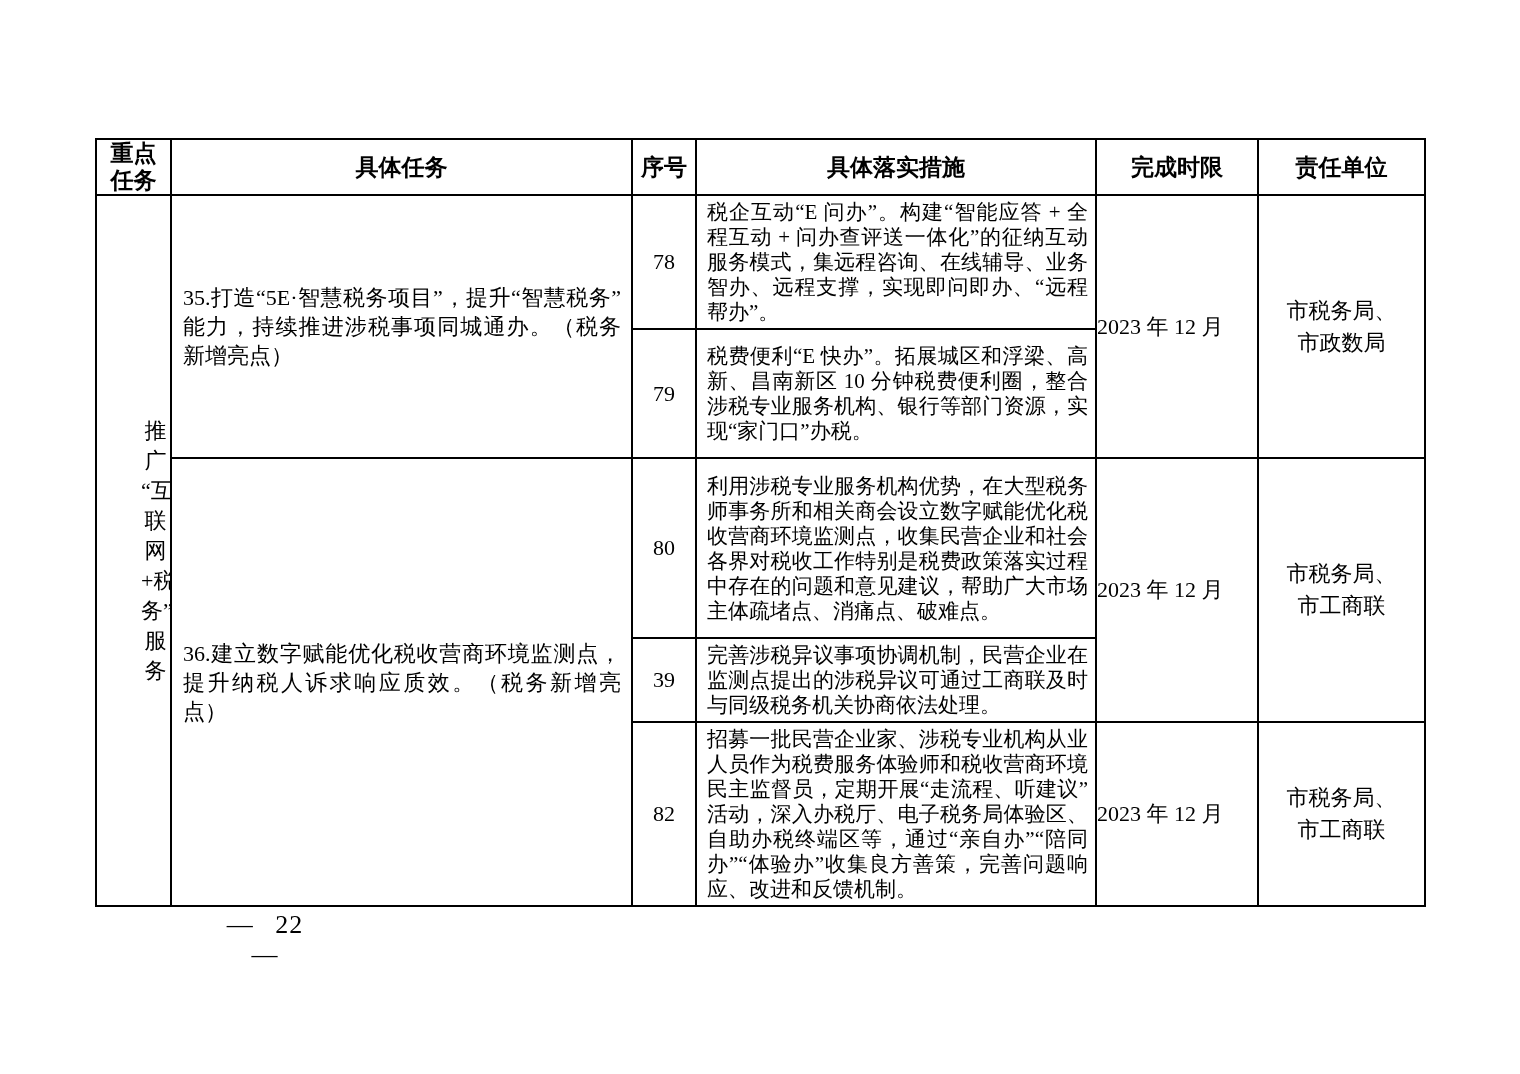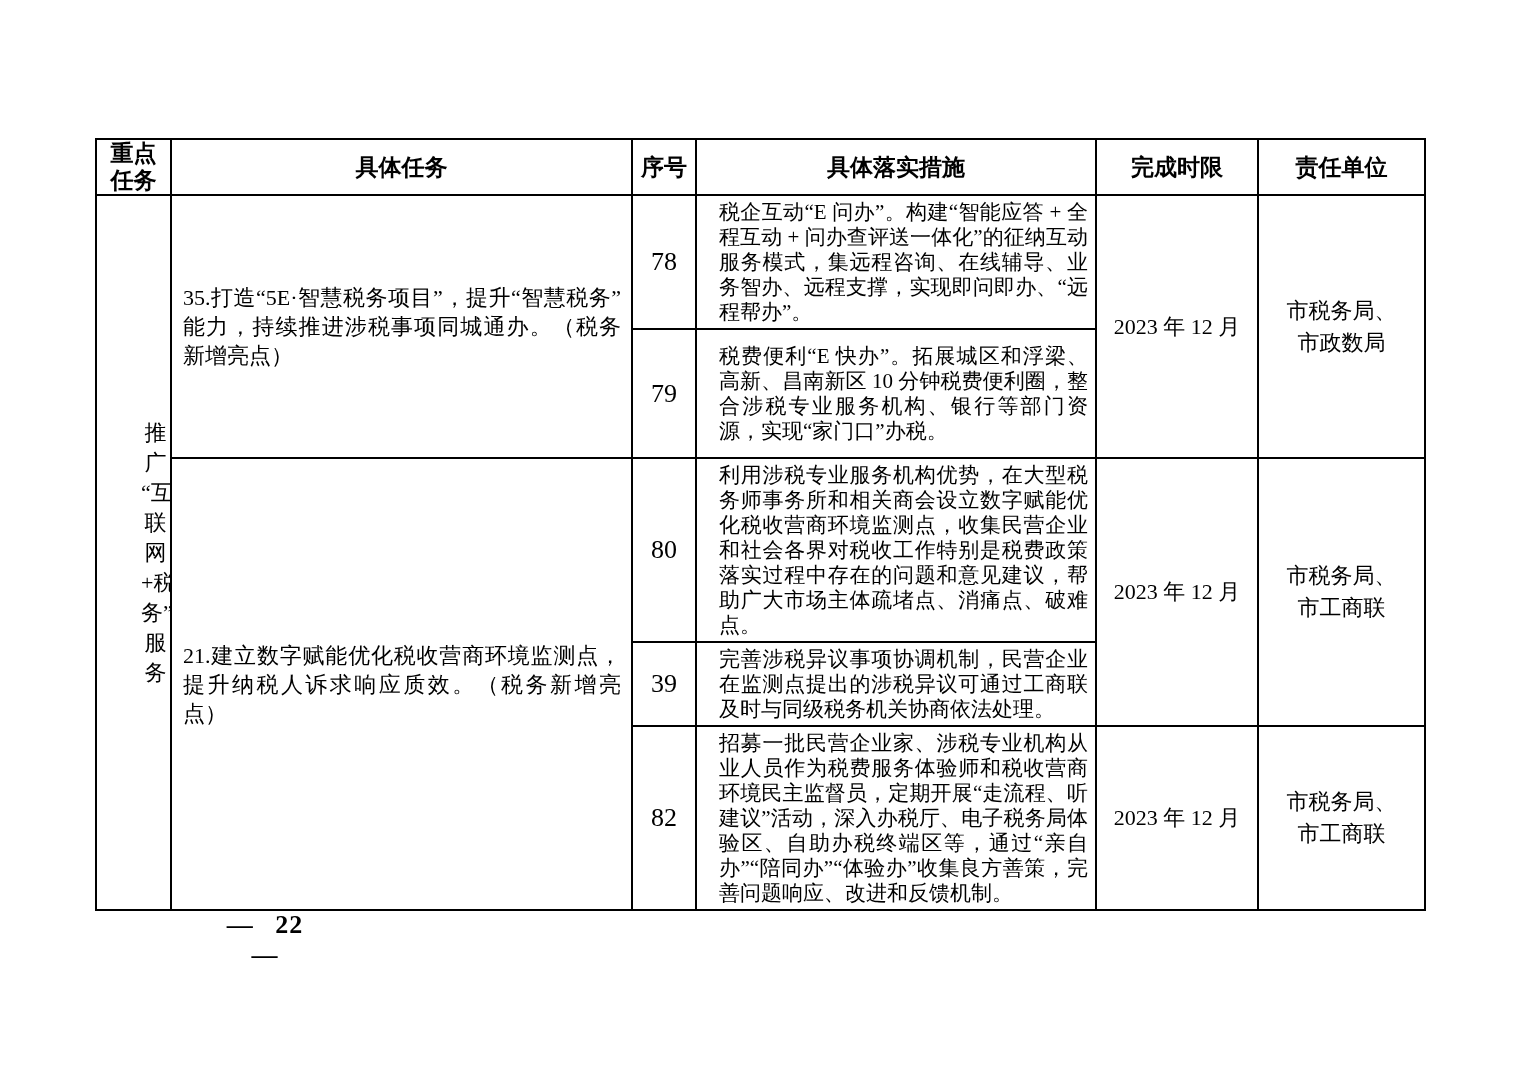--- a/index.html
+++ b/index.html
@@ -51,50 +51,48 @@
     text-align: center;
     padding-left: 44px;
   }
   td.task {
     font-size: 22px;
     line-height: 29px;
     text-align: justify;
     padding: 0 10px 0 11px;
   }
   td.seq {
-    font-size: 26px;
+    font-size: 22px;
     text-align: center;
   }
   td.measure {
     font-size: 21px;
     line-height: 25px;
     text-align: justify;
-    padding: 4px 7px 3px 22px;
+    padding: 4px 7px 3px 10px;
   }
   td.deadline {
     font-size: 22px;
-    text-align: center;
   }
   td.unit {
     font-size: 22px;
     line-height: 32px;
     text-align: center;
     margin-left: 36px;
   }
 
   .footer-page-number {
     position: absolute;
     left: 210px;
     top: 910px;
     width: 110px;
     font-size: 26px;
     text-align: center;
     word-spacing: 14px;
     letter-spacing: 1px;
-    font-weight: bold;
   }
 </style>
 </head>
 <body>
 
 <div class="page">
 
   <table class="plan-table">
     <colgroup>
       <col class="c-keytask">
@@ -129,21 +127,21 @@
         <td rowspan="2" class="unit preline">市税务局、
 市政数局</td>
       </tr>
 
       <tr style="height:129px">
         <td class="seq">79</td>
         <td class="measure">税费便利“E 快办”。拓展城区和浮梁、高新、昌南新区 10 分钟税费便利圈，整合涉税专业服务机构、银行等部门资源，实现“家门口”办税。</td>
       </tr>
 
       <tr style="height:180px">
-        <td rowspan="3" class="task">21.建立数字赋能优化税收营商环境监测点，提升纳税人诉求响应质效。（税务新增亮点）</td>
+        <td rowspan="3" class="task">36.建立数字赋能优化税收营商环境监测点，提升纳税人诉求响应质效。（税务新增亮点）</td>
         <td class="seq">80</td>
         <td class="measure">利用涉税专业服务机构优势，在大型税务师事务所和相关商会设立数字赋能优化税收营商环境监测点，收集民营企业和社会各界对税收工作特别是税费政策落实过程中存在的问题和意见建议，帮助广大市场主体疏堵点、消痛点、破难点。</td>
         <td rowspan="2" class="deadline">2023 年 12 月</td>
         <td rowspan="2" class="unit preline">市税务局、
 市工商联</td>
       </tr>
 
       <tr style="height:84px">
         <td class="seq">39</td>
         <td class="measure">完善涉税异议事项协调机制，民营企业在监测点提出的涉税异议可通过工商联及时与同级税务机关协商依法处理。</td>

